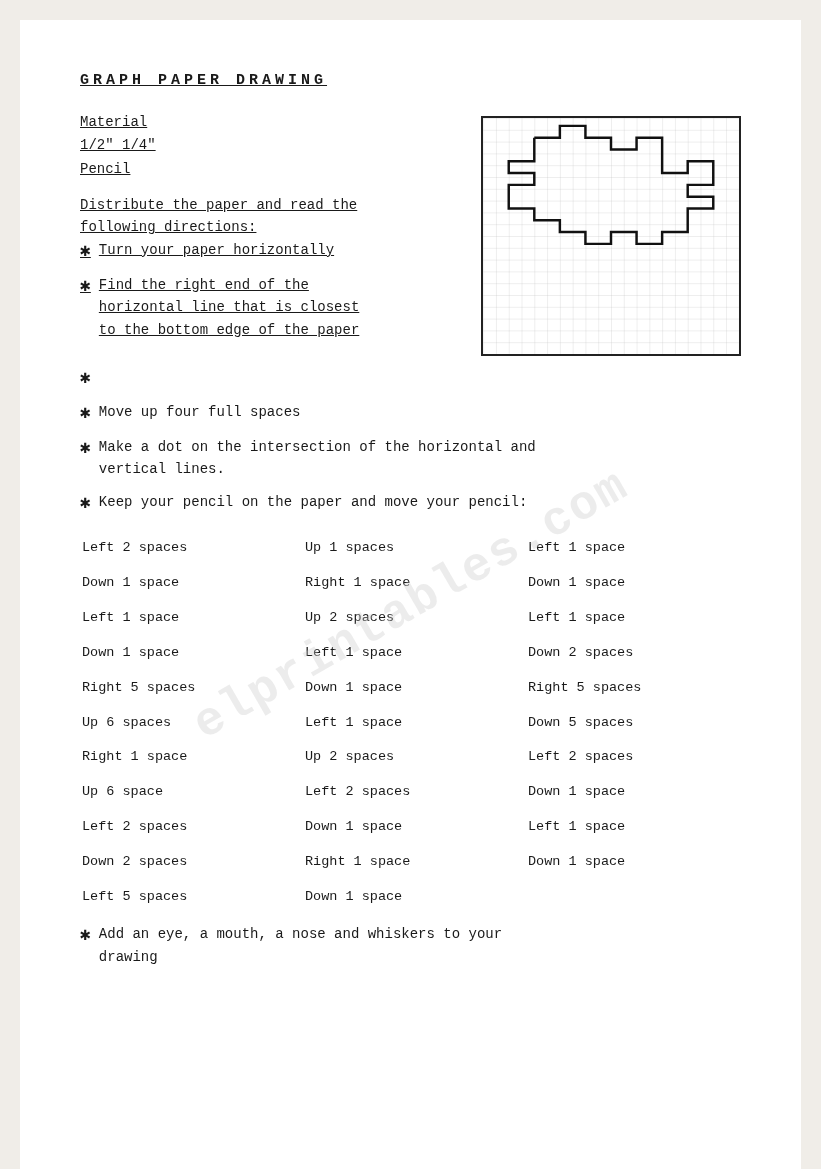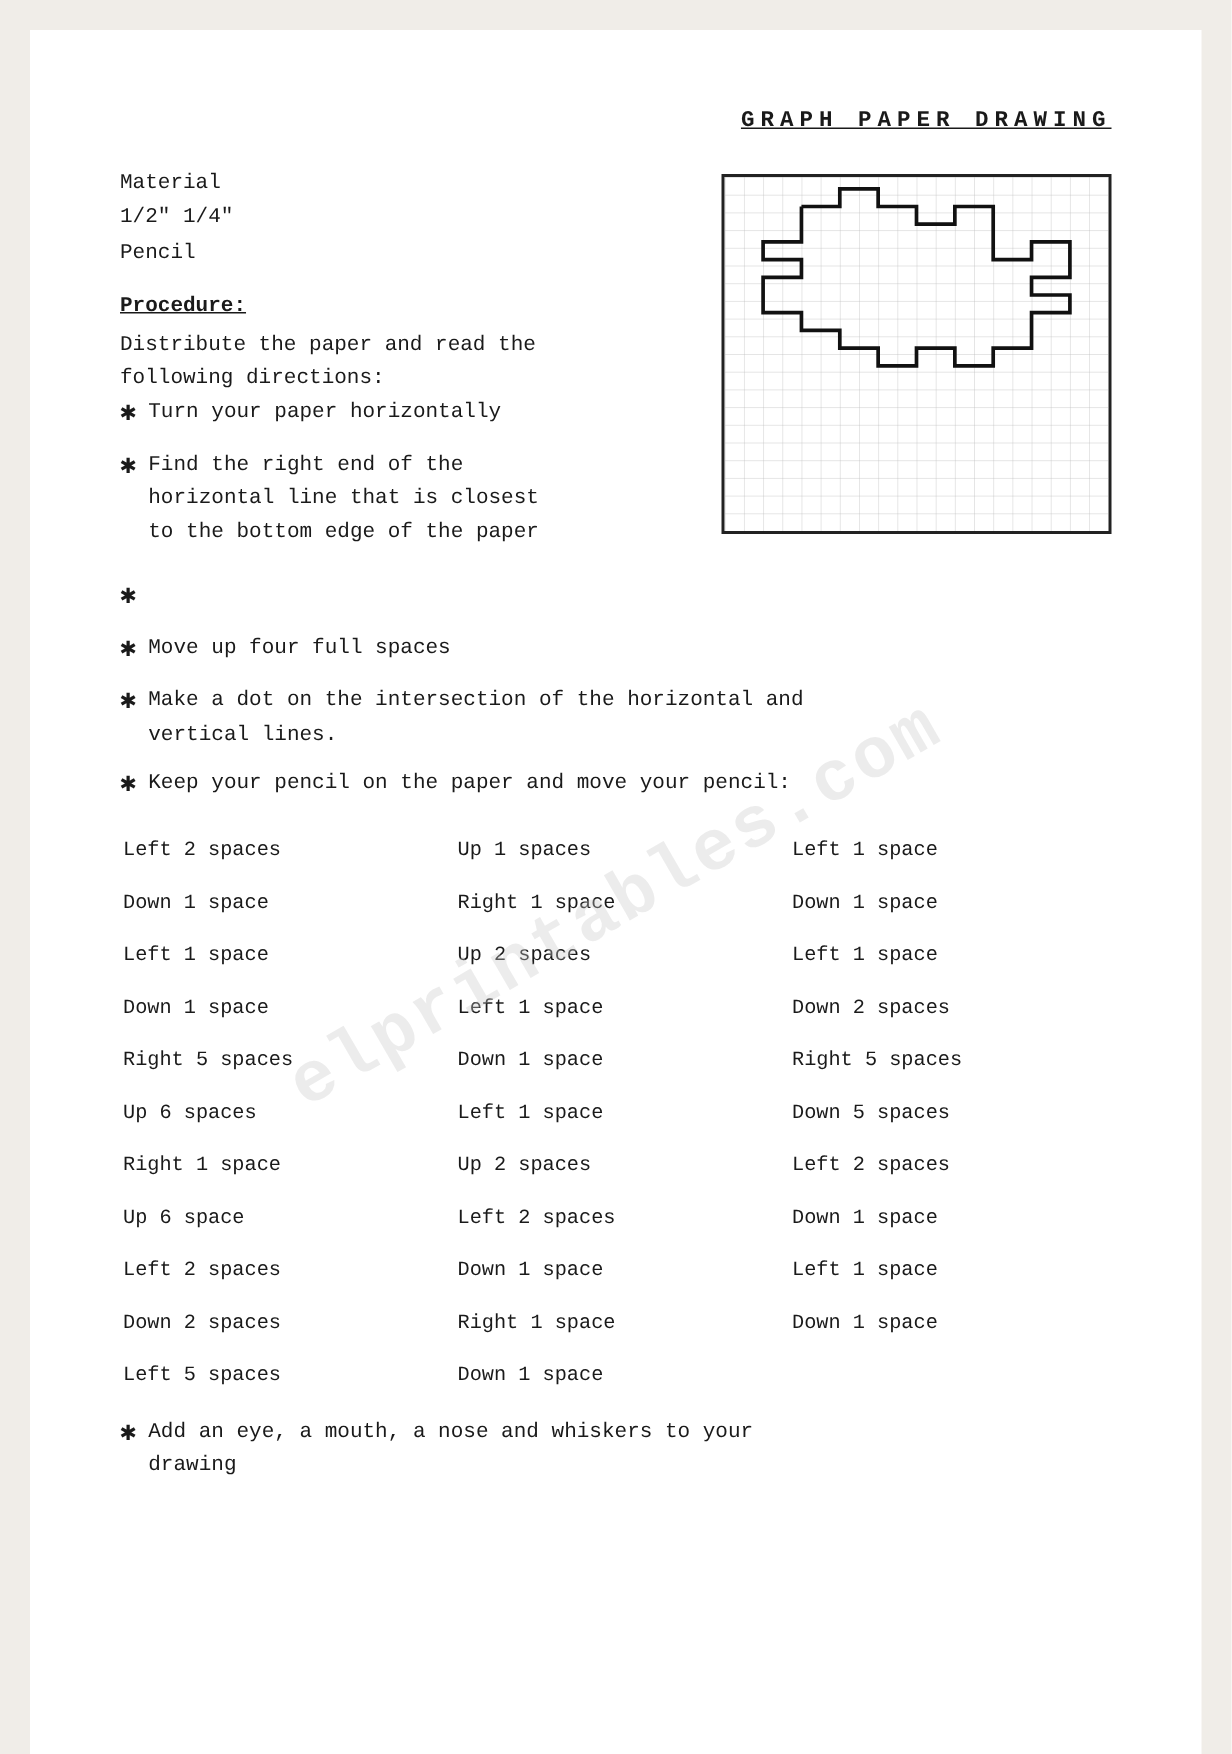--- a/index.html
+++ b/index.html
@@ -16,36 +16,37 @@
       width: 821px;
       min-height: 1169px;
       padding: 50px 60px 50px 60px;
       font-family: 'Courier New', Courier, monospace;
       font-size: 14px;
       line-height: 1.5;
       color: #1a1a1a;
       position: relative;
     }
     .title {
-      text-align: right;
+      text-align: left;
       font-weight: bold;
       text-decoration: underline;
       letter-spacing: 4px;
       font-size: 15px;
       margin-bottom: 18px;
     }
     .top-section {
       display: flex;
       justify-content: space-between;
       align-items: flex-start;
       margin-bottom: 10px;
     }
     .left-content {
       flex: 1;
       padding-right: 20px;
+      text-decoration: underline;
     }
     .materials {
       margin-bottom: 12px;
       line-height: 1.7;
     }
     .procedure-label {
       font-weight: bold;
       text-decoration: underline;
       margin-bottom: 4px;
     }
@@ -123,21 +124,20 @@
 
   <div class="title">GRAPH  PAPER  DRAWING</div>
 
   <div class="top-section">
     <div class="left-content">
       <div class="materials">
         <div>Material</div>
         <div>1/2"   1/4"</div>
         <div>Pencil</div>
       </div>
-      <div class="procedure-label">Procedure:</div>
       <div class="procedure-text">Distribute the paper and read the<br>following directions:</div>
 
       <div class="instruction-item">
         <span class="bullet">✱</span>
         <span class="instruction-text">Turn your paper horizontally</span>
       </div>
 
       <div class="instruction-item">
         <span class="bullet">✱</span>
         <span class="instruction-text">Find the right end of the<br>horizontal line that is closest<br>to the bottom edge of the paper</span>

